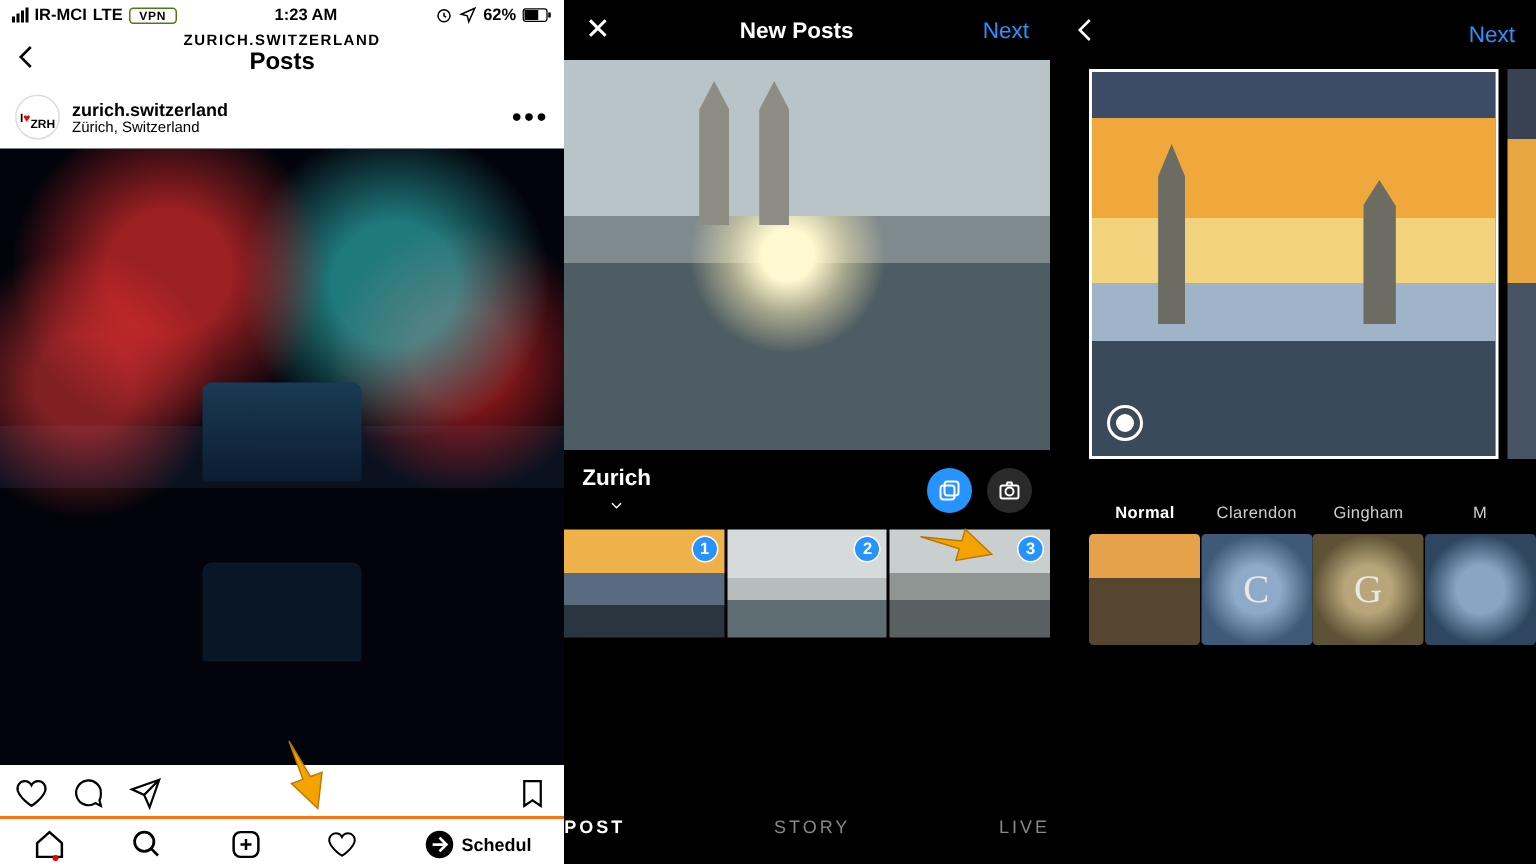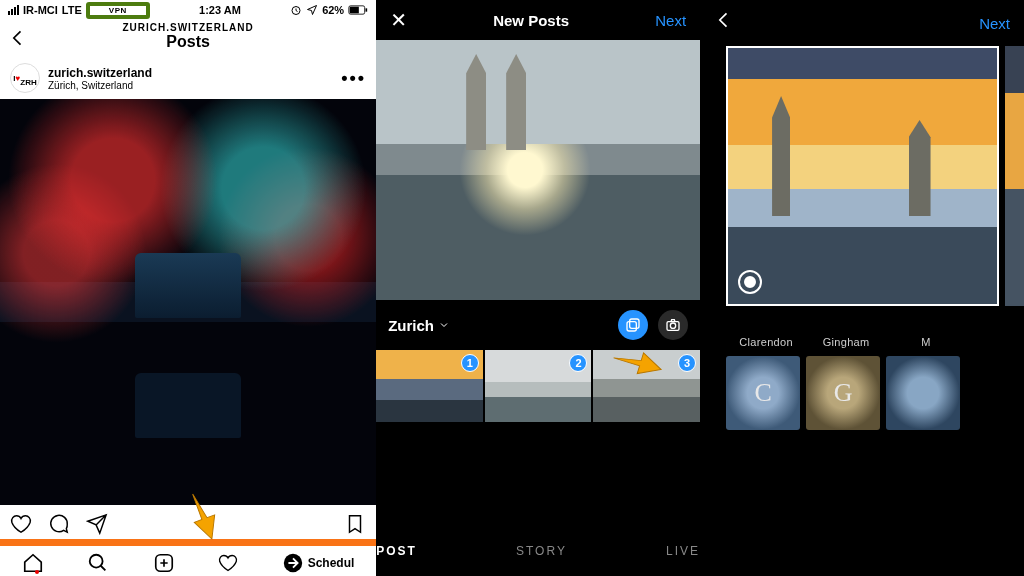--- a/index.html
+++ b/index.html
@@ -32,46 +32,46 @@
   }
   .photo1::after { 
     content:""; position:absolute; left:36%; top:38%; width:28%; height:16%;
     background:linear-gradient(#1a3a55,#0b1d30);
     border-radius:6px 6px 2px 2px;
     box-shadow:0 120px 0 0 rgba(20,50,80,0.4);
   }
   .actions { display:flex; align-items:center; gap:16px; padding:8px 10px 4px;}
   .actions svg { width:22px; height:22px;}
   .actions .save { margin-left:auto;}
-  .tabbar { display:flex; justify-content:space-around; align-items:center; padding:6px 0 2px; border-top:7px solid #f97316;}
+  .tabbar { display:flex; justify-content:space-around; align-items:center; padding:6px 0 2px; border-top:2px solid #f97316;}
   .tabbar svg { width:22px; height:22px;}
   .sched { display:flex; align-items:center; gap:4px; font-size:12px; font-weight:600;}
   .dot { width:4px; height:4px; border-radius:50%; background:#e00; position:absolute; left:35px; bottom:2px;}
   .arrow1 { position:absolute; left:178px; bottom:36px; transform:rotate(25deg);}
-  .vpn {border:4px solid #4d7c0f;border-radius:3px;padding:0 19px;font-size:8px;letter-spacing:.5px;}
+  .vpn {border:1px solid #4d7c0f;border-radius:3px;padding:0 6px;font-size:8px;letter-spacing:.5px;}
 
   
   .top2 { display:flex; align-items:center; justify-content:space-between; padding:10px 14px;}
   .top2 .title { color:#fff; font-size:15px; font-weight:600;}
   .next { color:#2693ff; font-size:15px; font-weight:400;}
   .xicon { color:#fff; font-size:20px; line-height:1;}
   .preview2 { height:260px; background:
       linear-gradient(#b9c4c8 0 40%, rgba(255,255,255,0) 40%),
       radial-gradient(circle at 46% 50%, #fff8d0 0 8%, rgba(255,240,180,.5) 18%, transparent 30%),
       linear-gradient(#7f8a8e 40% 52%, #4e5d63 52% 100%);
       position:relative;
   }
   .preview2::before, .preview2::after{
     content:""; position:absolute; top:14px; width:20px; height:96px;
     background:#8d8d84; clip-path:polygon(50% 0,100% 20%,100% 100%,0 100%,0 20%);
   }
   .preview2::before{ left:90px;}
   .preview2::after { left:130px;}
   .albumrow { display:flex; align-items:center; justify-content:space-between; padding:10px 12px;}
-  .album { color:#fff; font-size:15px; font-weight:600; display:flex; align-items:center; gap:4px;}
+  .album { color:#fff; font-size:15px; font-weight:600; display:flex; align-items:center; gap:4px;flex-direction:column;}
   .circlebtn { width:30px; height:30px; border-radius:50%; display:flex; align-items:center; justify-content:center;}
   .multi { background:#2693ff;}
   .cam { background:#2a2a2a;}
   .thumbs { display:flex; gap:2px; padding:0 0 0 0;}
   .thumb { flex:1; height:72px; position:relative; }
   .t1 { background:linear-gradient(#efb24a 0 40%,#5a6a7f 40% 70%,#2a3540 70% 100%);}
   .t2 { background:linear-gradient(#d7dadb 0 45%,#b6bdbd 45% 65%,#5e6d71 65% 100%);}
   .t3 { background:linear-gradient(#c9cecf 0 40%,#8f9592 40% 65%,#586061 65% 100%);}
   .badge { position:absolute; top:4px; right:4px; width:18px; height:18px; border-radius:50%;
            background:#2693ff; color:#fff; font-size:11px; font-weight:700; display:flex;
@@ -279,20 +279,24 @@
   </div>
 
   <div class="preview3wrap">
     <div class="preview3">
       <div class="stack"></div>
     </div>
     <div class="strip3"></div>
   </div>
 
   <div class="filters">
+    <div class="filter on f0">
+      <div class="lab">Normal</div>
+      <div class="swatch"></div>
+    </div>
     <div class="filter f1">
       <div class="lab">Clarendon</div>
       <div class="swatch">C</div>
     </div>
     <div class="filter f2">
       <div class="lab">Gingham</div>
       <div class="swatch">G</div>
     </div>
     <div class="filter f3">
       <div class="lab">M</div>

